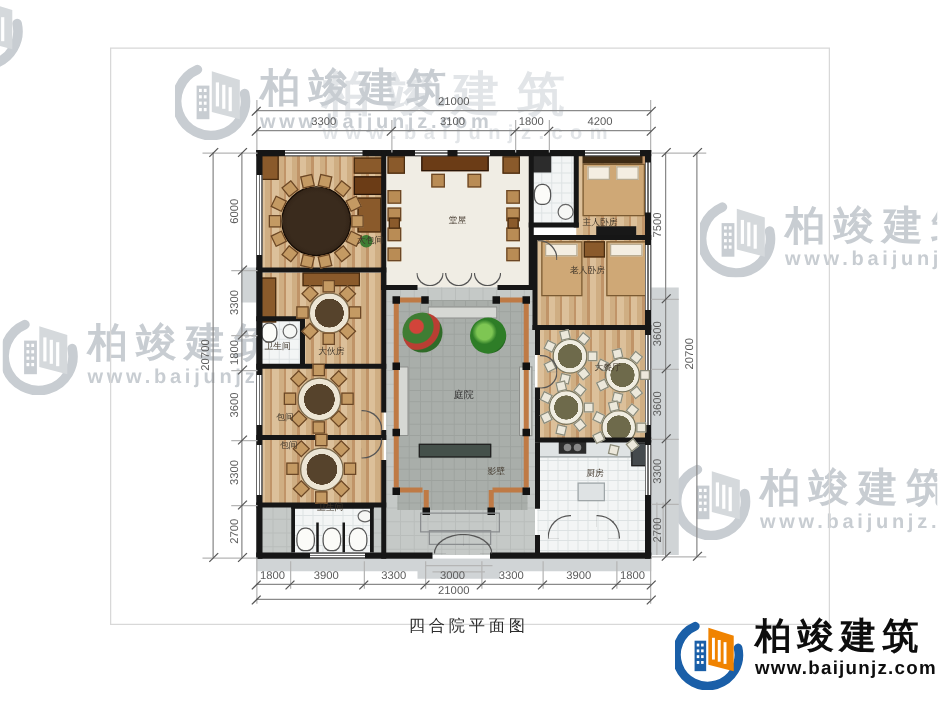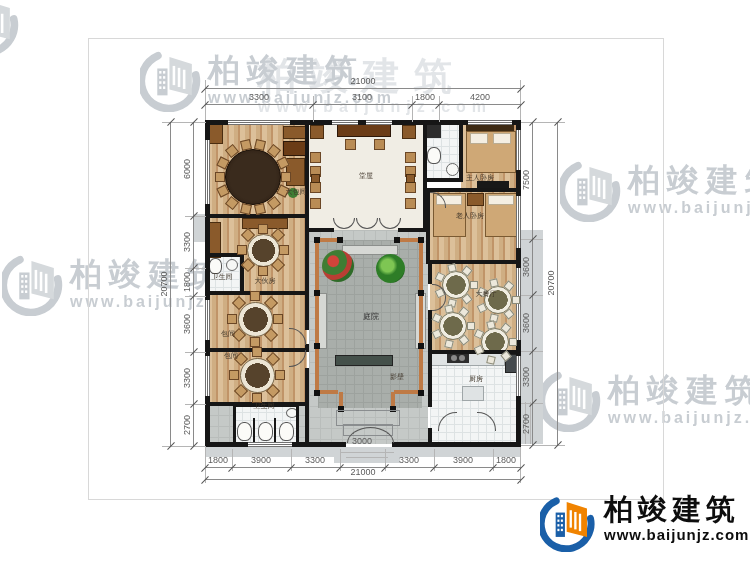--- a/index.html
+++ b/index.html
@@ -463,21 +463,21 @@
     </div>
 
   <div class="dim" style="left:363px;top:86px">21000</div>
   <div class="dim" style="left:259px;top:102px">3300</div>
   <div class="dim" style="left:362px;top:102px">3100</div>
   <div class="dim" style="left:425px;top:102px">1800</div>
   <div class="dim" style="left:480px;top:102px">4200</div>
   <div class="dim" style="left:218px;top:465px">1800</div>
   <div class="dim" style="left:261px;top:465px">3900</div>
   <div class="dim" style="left:315px;top:465px">3300</div>
-  <div class="dim" style="left:362px;top:446px">3000</div>
+  <div class="dim" style="left:362px;top:465px">3000</div>
   <div class="dim" style="left:409px;top:465px">3300</div>
   <div class="dim" style="left:463px;top:465px">3900</div>
   <div class="dim" style="left:506px;top:465px">1800</div>
   <div class="dim" style="left:363px;top:477px">21000</div>
   <div class="dim v" style="left:164px;top:284px">20700</div>
   <div class="dim v" style="left:187px;top:169px">6000</div>
   <div class="dim v" style="left:187px;top:242px">3300</div>
   <div class="dim v" style="left:187px;top:282px">1800</div>
   <div class="dim v" style="left:187px;top:324px">3600</div>
   <div class="dim v" style="left:187px;top:378px">3300</div>
@@ -496,20 +496,21 @@
   <div class="rlabel" style="left:265px;top:281px">大伙房</div>
   <div class="rlabel" style="left:222px;top:277px">卫生间</div>
   <div class="rlabel" style="left:228px;top:334px">包间</div>
   <div class="rlabel" style="left:231px;top:356px">包间</div>
   <div class="rlabel" style="left:486px;top:294px">大餐厅</div>
   <div class="rlabel" style="left:476px;top:379px">厨房</div>
   <div class="rlabel big" style="left:371px;top:316px">庭院</div>
   <div class="rlabel" style="left:397px;top:377px">影壁</div>
   <div class="rlabel" style="left:264px;top:406px">卫生间</div>
 
+  <div class="title">四合院平面图</div>
 
   <div class="logo">
     <svg class="licon">
         <use href="#bjicon"></use>
       </svg>
     <div>
       <div class="lname">柏竣建筑</div>
       <div class="lurl">www.baijunjz.com</div>
     </div>
   </div>

